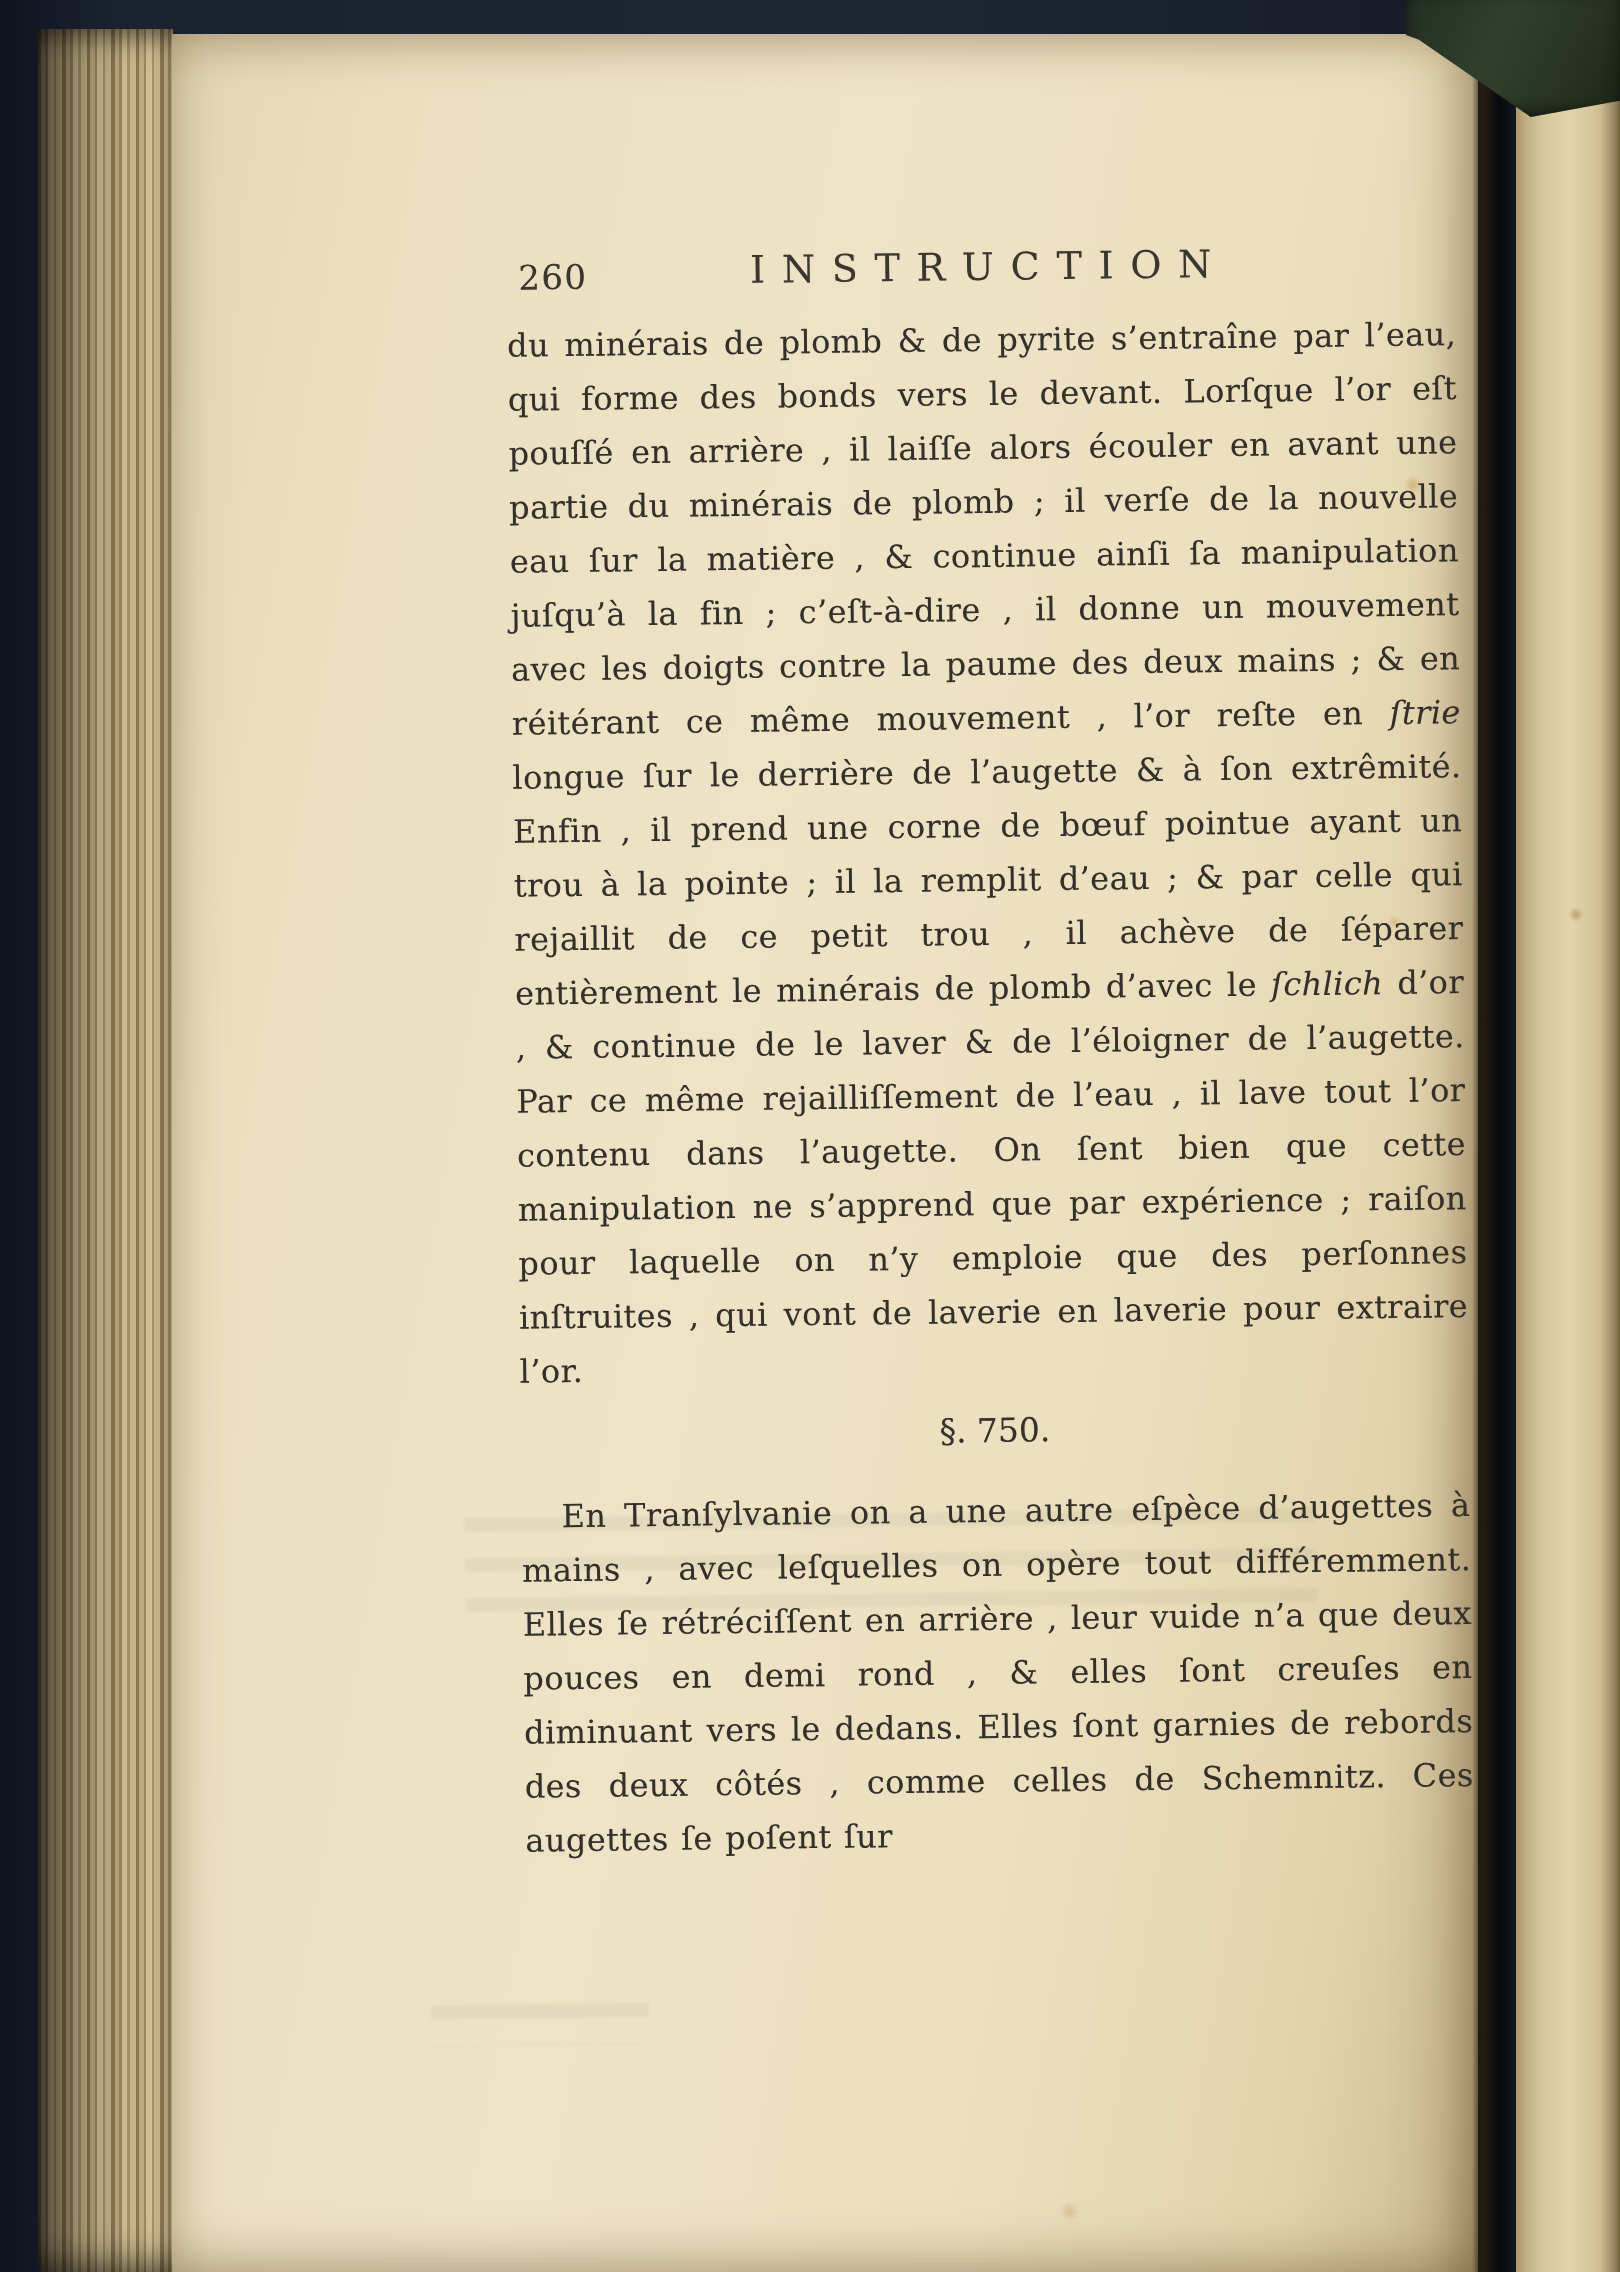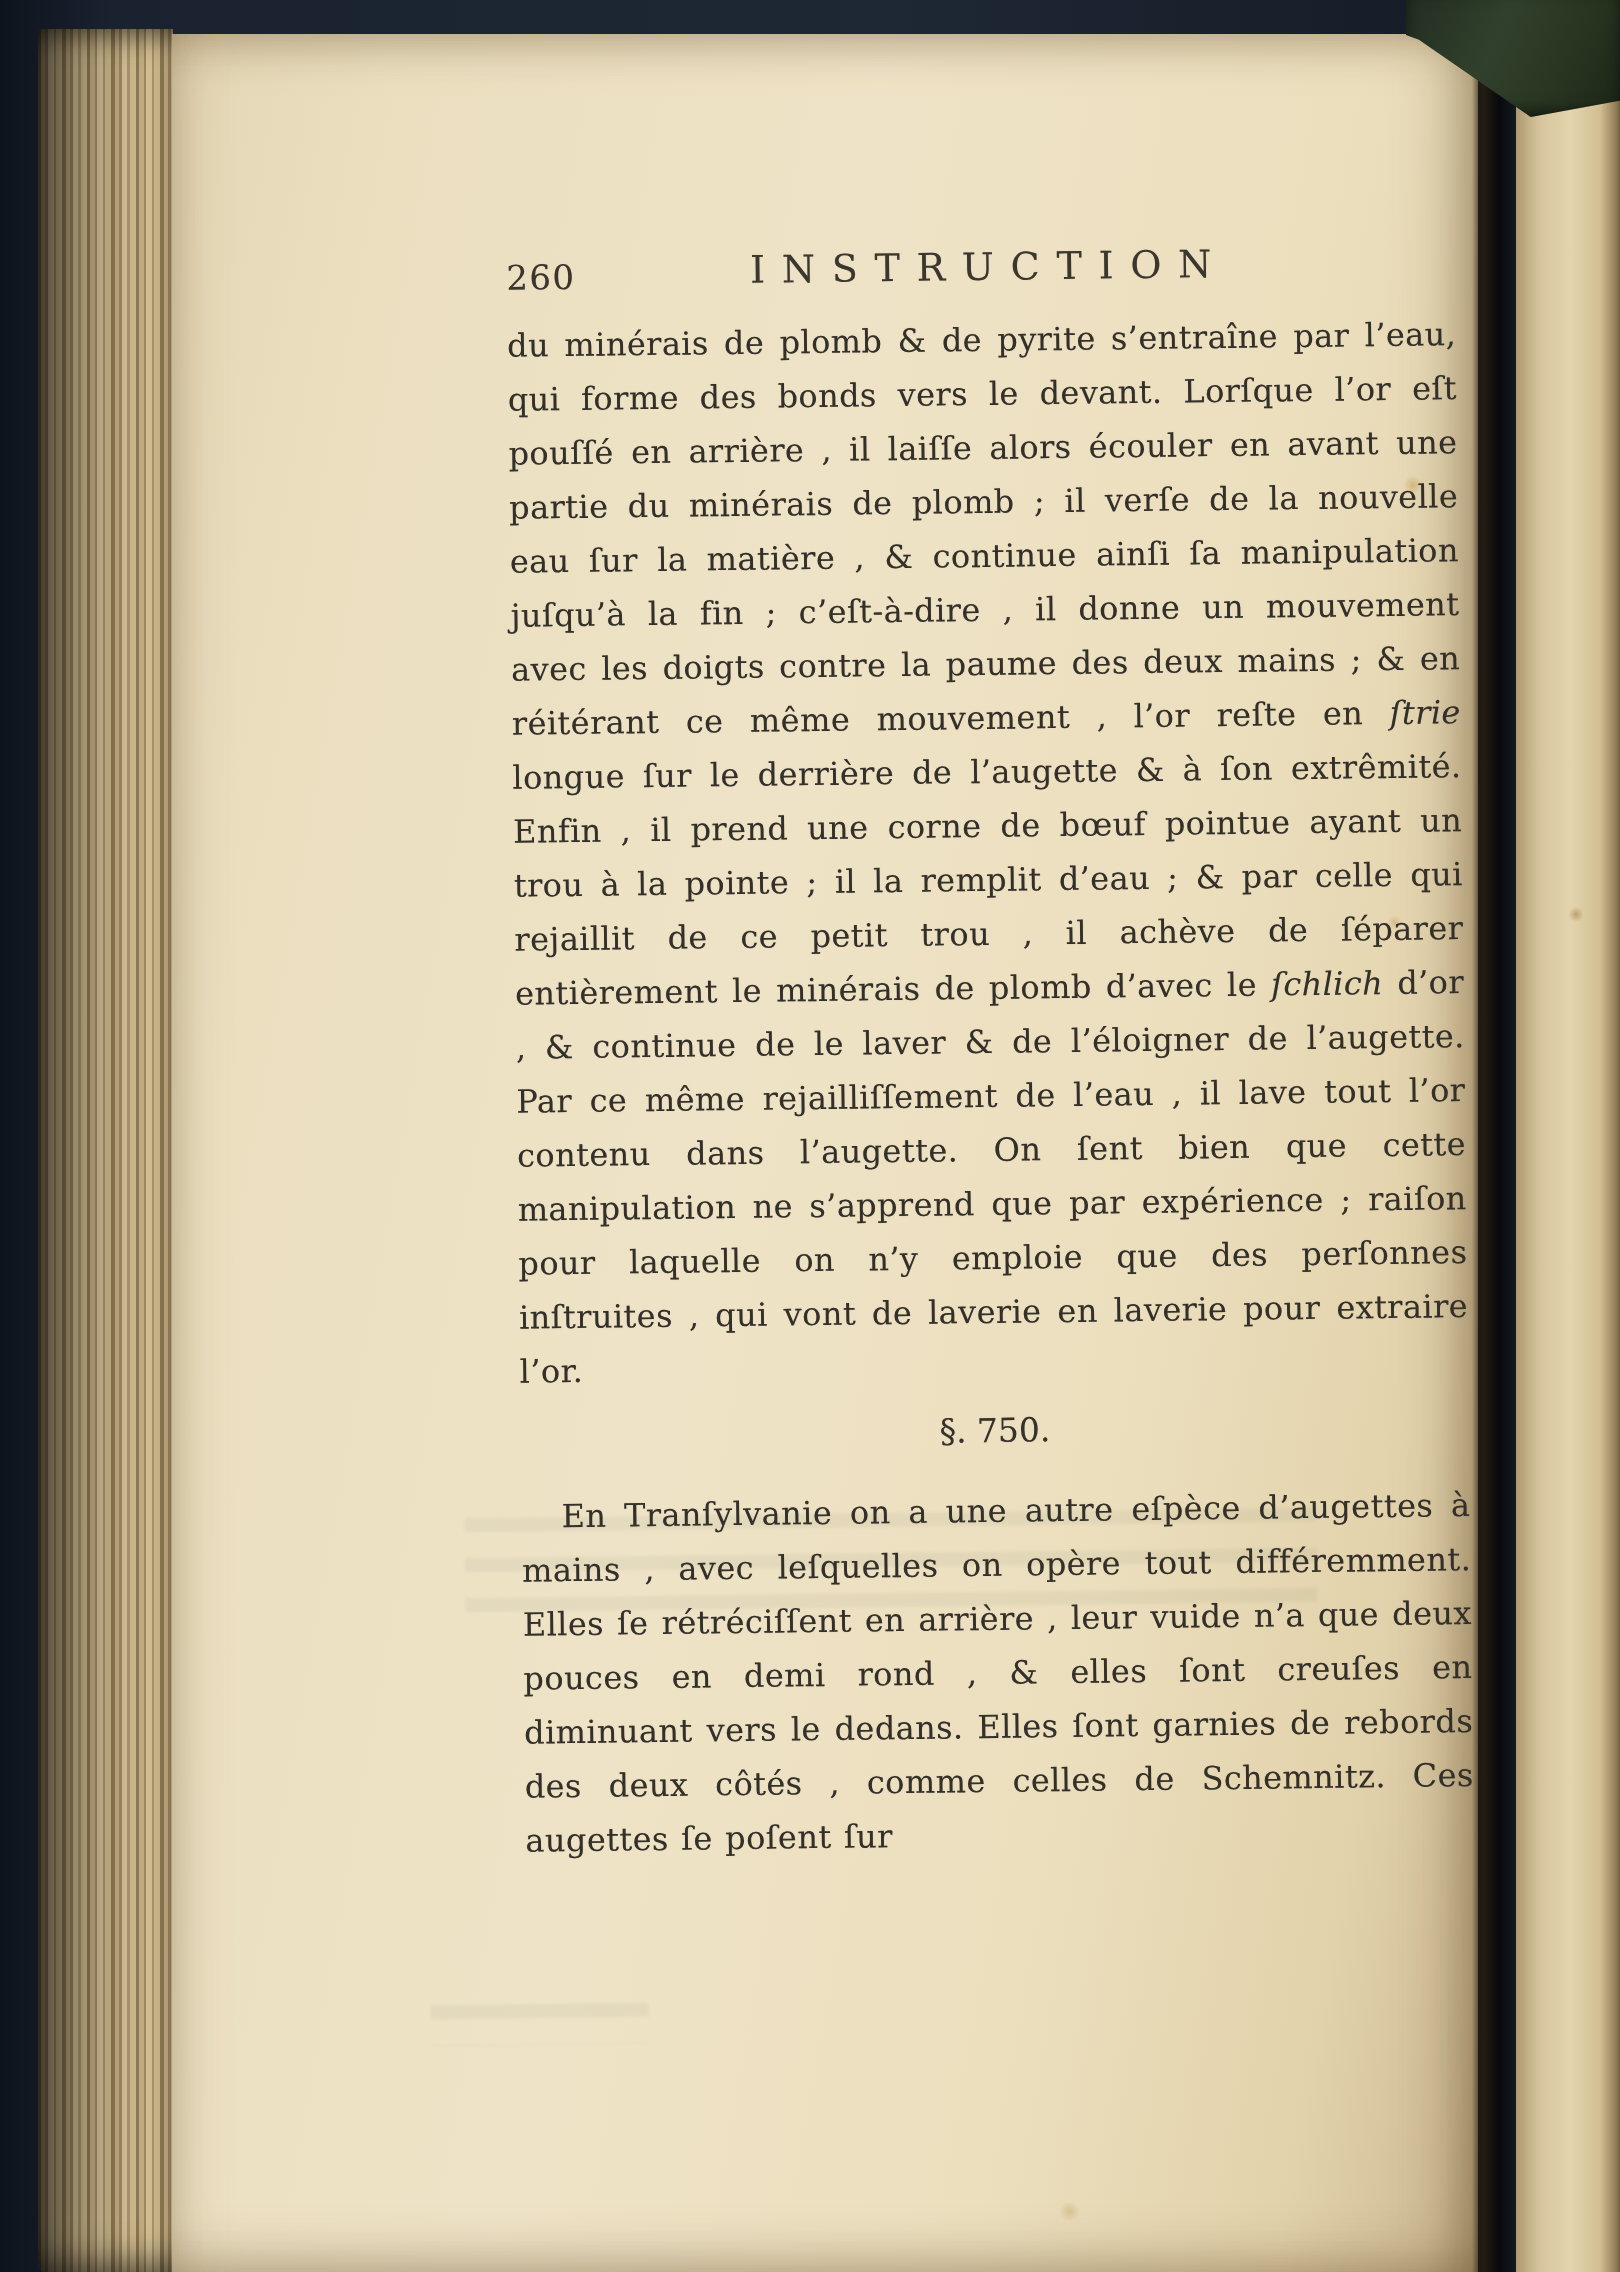--- a/index.html
+++ b/index.html
@@ -74,21 +74,21 @@
     background:radial-gradient(circle, rgba(150,104,40,.45), rgba(150,104,40,0) 70%);}
   
   .text-block {
     position:absolute; left:334px; top:211px; width:949px;
     transform:rotate(-0.7deg); transform-origin:50% 0;
     color:#33302a;
     text-shadow:0 0 0.7px rgba(52,47,38,.35);
   }
   .header-row { position:relative; height:57px; }
   .page-number {
-    position:absolute; left:0; top:6.8px;
+    position:absolute; left:12px; top:6.8px;
     font-size:34px; letter-spacing:1.4px; color:#3a362e;
   }
   .header-title {
     text-align:center; font-size:38px; letter-spacing:.44em; padding-left:.44em;
     color:#3b372f;
   }
   .body-text {
     font-size:32px; line-height:54px; text-align:justify;
     letter-spacing:.012em; word-spacing:.06em;
   }

